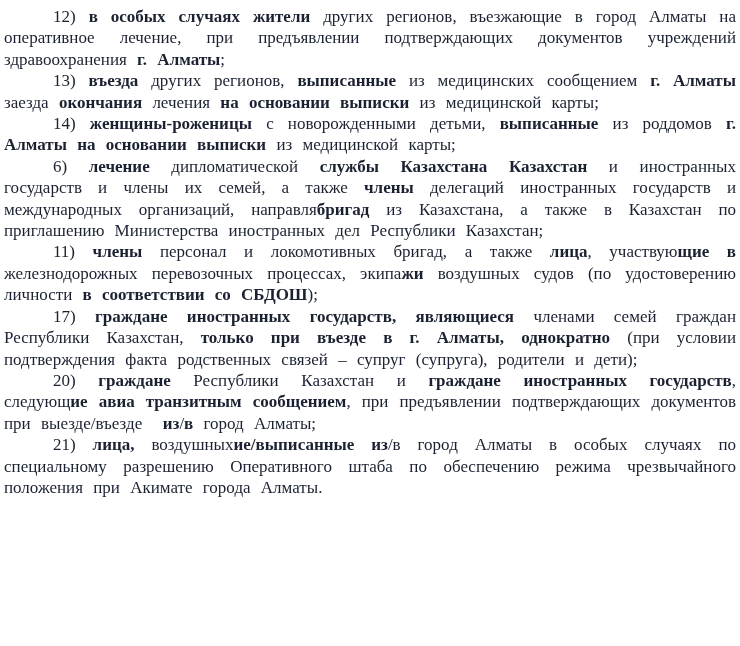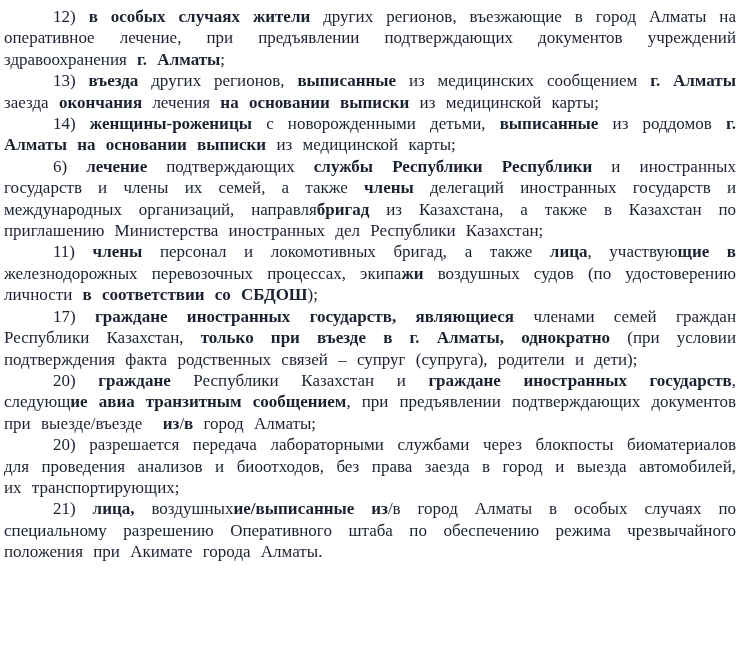--- a/index.html
+++ b/index.html
@@ -32,19 +32,18 @@
     font-weight: bold;
   }
 </style>
 </head>
 <body>
 
 <main class="page" id="doc-body" style="color: rgb(26, 33, 48); background: rgb(255, 255, 255);">
     <p><span>12) </span><b>в особых случаях жители</b><span> других регионов, въезжающие в город Алматы на оперативное лечение, при предъявлении подтверждающих документов учреждений здравоохранения </span><b>г. Алматы</b><span>;</span></p>
     <p><span>13) </span><b>въезда</b><span> других регионов, </span><b>выписанные</b><span> из медицинских сообщением </span><b>г. Алматы</b><span> заезда </span><b>окончания</b><span> лечения </span><b>на основании выписки</b><span> из медицинской карты;</span></p>
     <p><span>14) </span><b>женщины-роженицы</b><span> с новорожденными детьми, </span><b>выписанные</b><span> из роддомов </span><b>г. Алматы на основании выписки</b><span> из медицинской карты;</span></p>
-    <p><span>6) </span><b>лечение</b><span> подтверждающих </span><b>службы Республики Республики</b><span> и иностранных государств и члены их семей, а также </span><b>члены</b><span> делегаций иностранных государств и международных организаций, направля</span><b>бригад</b><span> из Казахстана, а также в Казахстан по приглашению Министерства иностранных дел Республики Казахстан;</span></p>
+    <p><span>6) </span><b>лечение</b><span> дипломатической </span><b>службы Казахстана Казахстан</b><span> и иностранных государств и члены их семей, а также </span><b>члены</b><span> делегаций иностранных государств и международных организаций, направля</span><b>бригад</b><span> из Казахстана, а также в Казахстан по приглашению Министерства иностранных дел Республики Казахстан;</span></p>
     <p><span>11) </span><b>члены</b><span> персонал и локомотивных бригад, а также </span><b>лица</b><span>, участвую</span><b>щие в</b><span> железнодорожных перевозочных процессах, экипа</span><b>жи</b><span> воздушных судов (по удостоверению личности </span><b>в соответствии со СБДОШ</b><span>);</span></p>
     <p><span>17) </span><b>граждане иностранных государств, являющиеся</b><span> членами семей граждан Республики Казахстан, </span><b>только при въезде в г. Алматы, однократно</b><span> (при условии подтверждения факта родственных связей – супруг (супруга), родители и дети);</span></p>
     <p><span>20) </span><b>граждане</b><span> Республики Казахстан и </span><b>граждане иностранных государств</b><span>, следующ</span><b>ие авиа транзитным сообщением</b><span>, при предъявлении подтверждающих документов при выезде/въезде &nbsp;</span><b>из</b><span>/</span><b>в</b><span> город Алматы;</span></p>
-    <p><span>20) разрешается передача лабораторными службами через блокпосты биоматериалов для проведения анализов и биоотходов, без права заезда в город и выезда автомобилей, их транспортирующих;</span></p>
     <p><span>21) </span><b>лица,</b><span> воздушных</span><b>ие/выписанные из</b><span>/в город Алматы в особых случаях по специальному разрешению Оперативного штаба по обеспечению режима чрезвычайного положения при Акимате города Алматы.</span></p>
   </main>
 
 </body></html>

